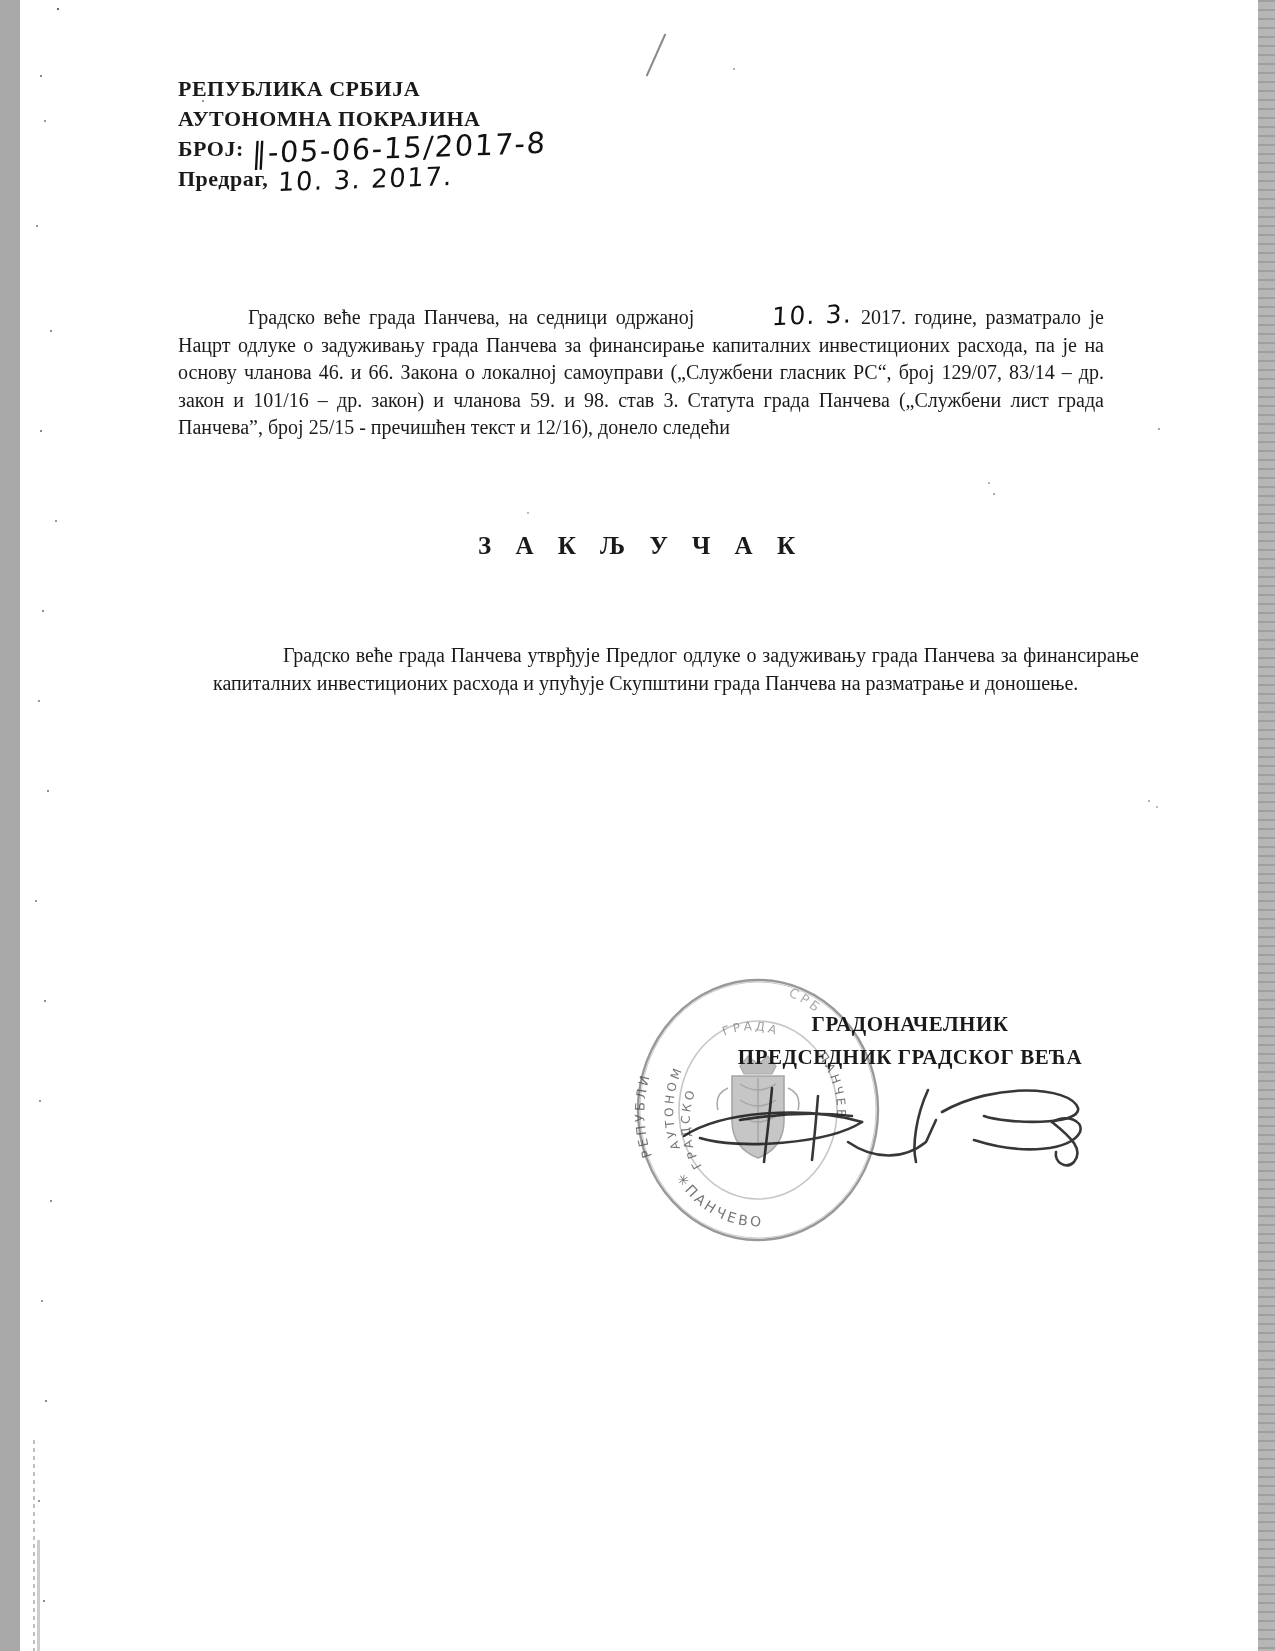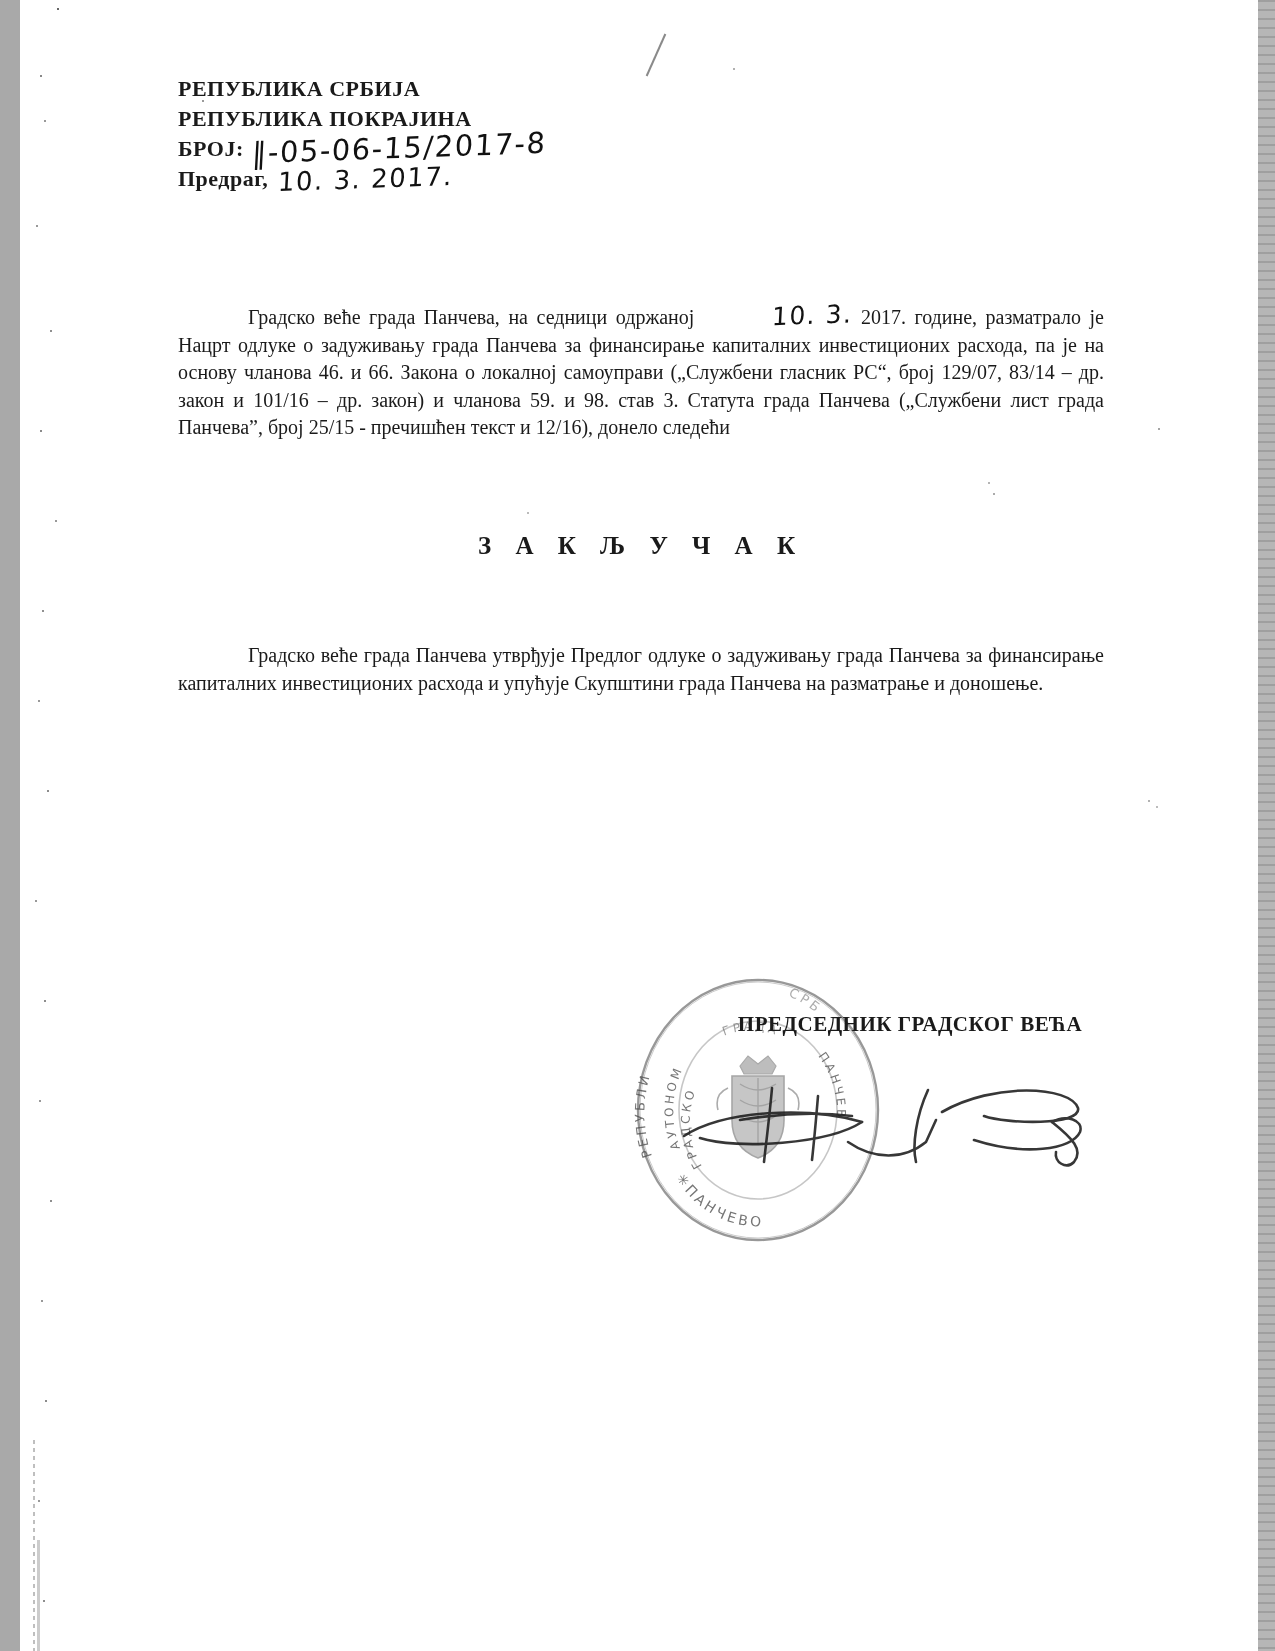--- a/index.html
+++ b/index.html
@@ -37,21 +37,21 @@
   .hw{font-family:"DejaVu Sans",sans-serif;font-weight:400;display:inline-block;
       transform:rotate(-2deg) skewX(-5deg);letter-spacing:1.5px;line-height:0;color:#111;}
   .hw-number{font-size:29px;vertical-align:-2px;margin-left:8px;}
   .hw-date{font-size:26px;vertical-align:-2px;margin-left:10px;}
   .hw-inline{font-size:25px;vertical-align:-1px;margin:0 8px;}
 
   
   .para{position:absolute;left:178px;width:926px;font-size:20px;line-height:27.5px;
         text-align:justify;text-indent:70px;}
   .p1{top:304px;}
-  .p2{top:642px;}
+  .p2{top:642px;margin-left:35px;}
   .p3{top:736px;}
   .p4{top:844px;}
   .doc-heading{position:absolute;left:178px;top:532px;width:926px;text-align:center;
         font-weight:bold;font-size:25px;letter-spacing:9px;}
 
   
   .sig-block{position:absolute;left:690px;top:1008px;width:440px;text-align:center;
         font-weight:bold;line-height:33px;z-index:2;}
   .sig-title1{font-size:21px;letter-spacing:.5px;}
   .sig-title2{font-size:21px;letter-spacing:.5px;}
@@ -67,21 +67,21 @@
 
   <div class="edge-left"></div>
   <div class="edge-right"></div>
   <div class="dotline-a"></div>
   <div class="dotline-b"></div>
   <div class="scratch-top"></div>
   <div class="speck"></div>
 
   <div class="header-block">
     <div class="header-line">РЕПУБЛИКА СРБИЈА</div>
-    <div class="header-line">РЕПУБЛИКА ПОКРАЈИНА</div>
+    <div class="header-line">АУТОНОМНА ПОКРАЈИНА</div>
     <div class="header-line">
       <span>БРОЈ:</span><span class="hw hw-number">‖-05-06-15/2017-8</span>
     </div>
     <div class="header-line">
       <span>Предраг,</span><span class="hw hw-date">10. 3. 2017.</span>
     </div>
   </div>
 
   <div class="para p1">
     <span>Градско веће града Панчева, на седници одржаној</span><span class="hw hw-inline">10. 3.</span><span>2017. године, разматрало је Нацрт одлуке о задуживању града Панчева за финансирање капиталних инвестиционих расхода, па је на основу чланова 46. и 66. Закона о локалној самоуправи („Службени гласник РС“, број 129/07, 83/14 – др. закон и 101/16 – др. закон) и чланова 59. и 98. став 3. Статута града Панчева („Службени лист града Панчева”, број 25/15 - пречишћен текст и 12/16), донело следећи</span>
@@ -121,20 +121,21 @@
         <text font-size="12"><textPath href="#arcInnerLeft">АУТОНОМ</textPath></text>
         <text font-size="12"><textPath href="#arcInnerLeftLow">ГРАДСКО</textPath></text>
         <text font-size="12" opacity="0.7"><textPath href="#arcInnerTop">ГРАДА</textPath></text>
         <text font-size="12"><textPath href="#arcInnerRight">ПАНЧЕВ</textPath></text>
         <text font-size="14"><textPath href="#arcBottom">✳ПАНЧЕВО</textPath></text>
       </g>
     </svg>
   </div>
 
   <div class="sig-block">
+    <div class="sig-title1">ГРАДОНАЧЕЛНИК</div>
     <div class="sig-title2">ПРЕДСЕДНИК ГРАДСКОГ ВЕЋА</div>
   </div>
 
   <div class="signature-wrap">
     <svg width="410" height="108" viewBox="0 0 410 108">
       <g fill="none" stroke="#1c1c1c" stroke-width="2.6" stroke-linecap="round" opacity="0.88">
         <path d="M8,66 C48,40 132,36 186,52"></path>
         <path d="M186,52 C152,74 62,80 24,68"></path>
         <path d="M96,18 C94,42 90,74 88,92"></path>
         <path d="M142,26 C140,50 138,72 136,90"></path>

